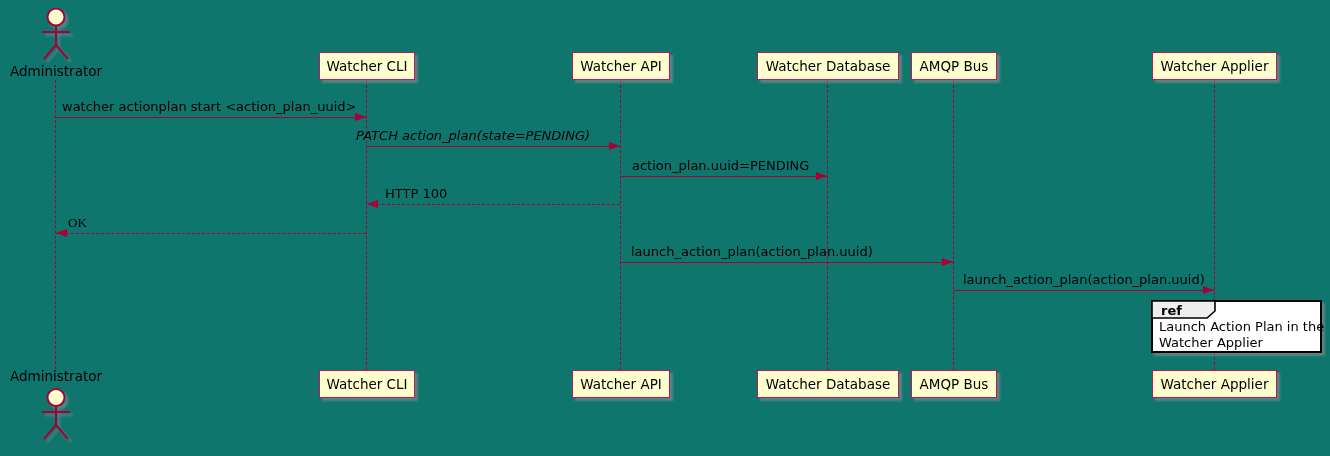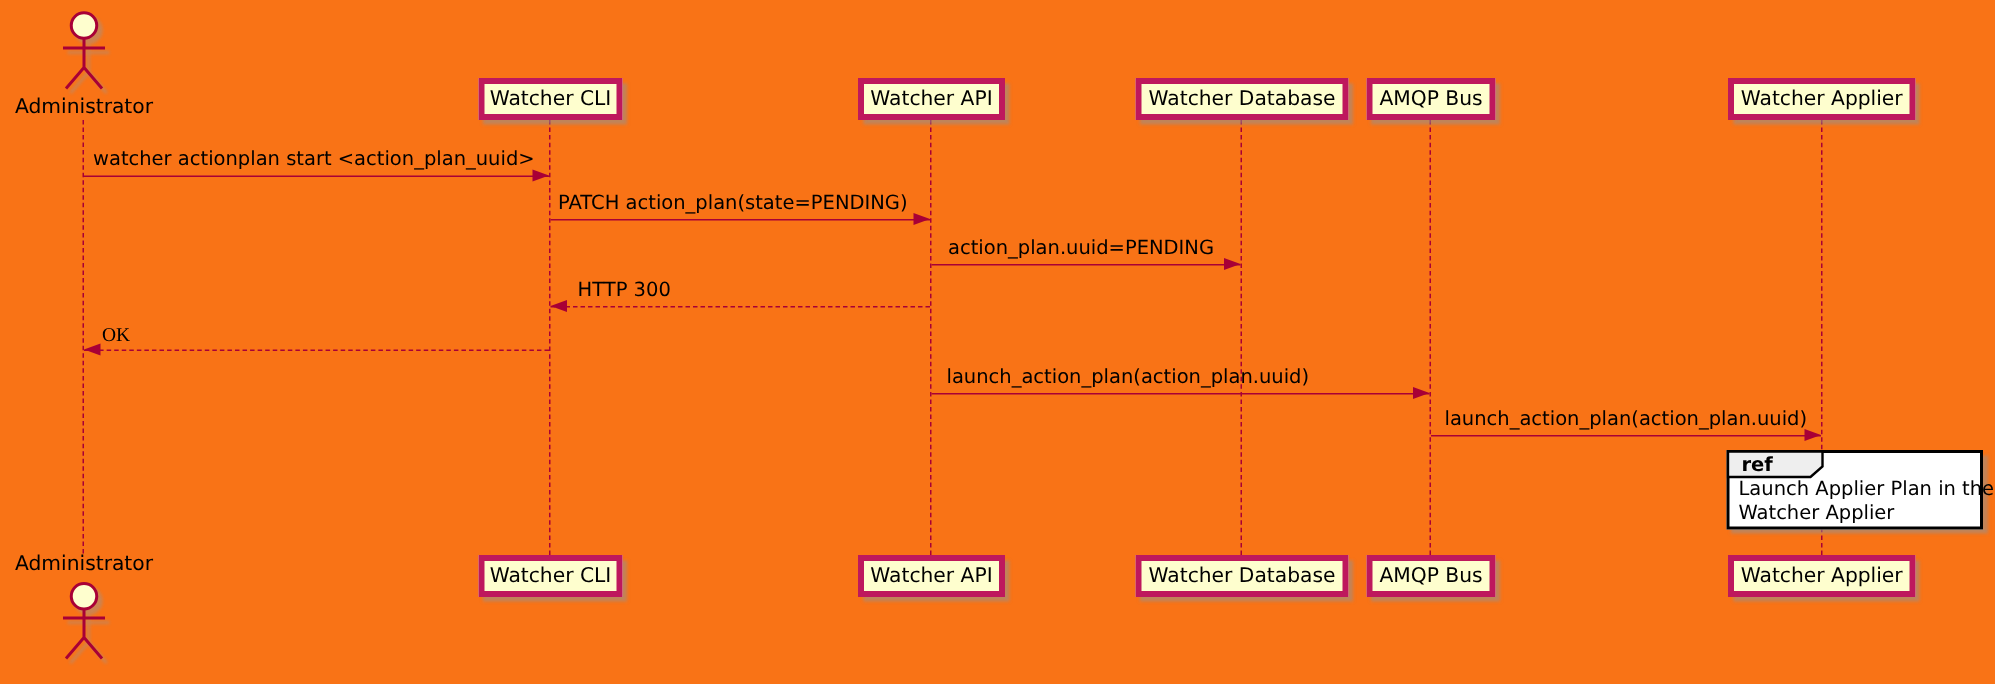--- a/index.html
+++ b/index.html
@@ -1,30 +1,30 @@
 <!DOCTYPE html>
 <html><head>
 <meta charset="utf-8">
 <style>
   html,body{margin:0;padding:0;background:#ffffff;}
   .diagram{
     position:relative;
     width:1330px;height:456px;
-    background:#f97316;
+    background:#0f766e;
     font-family:"DejaVu Sans","Liberation Sans",sans-serif;
     font-size:13px;color:#000;
     overflow:hidden;
   }
   .lifeline{
     position:absolute;width:0;
     border-left:1px dashed #A80036;
   }
   .pbox{
     position:absolute;height:28px;box-sizing:border-box;
-    background:#FEFECE;border:4px solid #be185d;
+    background:#FEFECE;border:1px solid #be185d;
     display:flex;align-items:center;justify-content:center;
     white-space:nowrap;font-size:13.5px;
     box-shadow:3px 3px 2px rgba(145,145,145,.55);
   }
   .actor-label{
     position:absolute;width:110px;text-align:center;
     height:15px;line-height:15px;font-size:13.5px;white-space:nowrap;
   }
   .actor-figure{position:absolute;filter:drop-shadow(3px 3px 1px rgba(150,150,150,.45));}
   .msg-line{position:absolute;height:0;border-top:1px solid #A80036;}
@@ -79,50 +79,50 @@
   <div class="pbox" style="left:319px;top:52px;width:96px;">Watcher CLI</div>
   <div class="pbox" style="left:572px;top:52px;width:98px;">Watcher API</div>
   <div class="pbox" style="left:757px;top:52px;width:142px;">Watcher Database</div>
   <div class="pbox" style="left:911px;top:52px;width:86px;">AMQP Bus</div>
   <div class="pbox" style="left:1152px;top:52px;width:125px;">Watcher Applier</div>
 
   <div class="msg-label" style="left:62px;top:99px;">watcher actionplan start &lt;action_plan_uuid&gt;</div>
   <div class="msg-line" style="left:56px;top:117px;width:310px;"></div>
   <div class="arrow-r" style="left:355px;top:113px;"></div>
 
-  <div class="msg-label" style="left:372px;top:128px;">PATCH action_plan(state=PENDING)</div>
+  <div class="msg-label" style="left:356px;top:128px;font-style:italic;">PATCH action_plan(state=PENDING)</div>
   <div class="msg-line" style="left:367px;top:146px;width:253px;"></div>
   <div class="arrow-r" style="left:609px;top:142px;"></div>
 
   <div class="msg-label" style="left:632px;top:158px;">action_plan.uuid=PENDING</div>
   <div class="msg-line" style="left:621px;top:176px;width:206px;"></div>
   <div class="arrow-r" style="left:816px;top:172px;"></div>
 
-  <div class="msg-label" style="left:385px;top:186px;">HTTP 300</div>
+  <div class="msg-label" style="left:385px;top:186px;">HTTP 100</div>
   <div class="msg-line dashed" style="left:367px;top:204px;width:253px;"></div>
   <div class="arrow-l" style="left:367px;top:200px;"></div>
 
   <div class="msg-label" style="left:68px;top:215px;font-family:Liberation Serif, serif;">OK</div>
   <div class="msg-line dashed" style="left:56px;top:233px;width:310px;"></div>
   <div class="arrow-l" style="left:56px;top:229px;"></div>
 
   <div class="msg-label" style="left:631px;top:244px;">launch_action_plan(action_plan.uuid)</div>
   <div class="msg-line" style="left:621px;top:262px;width:332px;"></div>
   <div class="arrow-r" style="left:942px;top:258px;"></div>
 
   <div class="msg-label" style="left:963px;top:272px;">launch_action_plan(action_plan.uuid)</div>
   <div class="msg-line" style="left:954px;top:290px;width:260px;"></div>
   <div class="arrow-r" style="left:1203px;top:286px;"></div>
 
   <div class="ref-box">
     <svg class="ref-header" width="68" height="20" viewBox="0 0 68 20">
       <path d="M1 1 H64 V11 L56 18 H1 Z" fill="#EEEEEE" stroke="#000000" stroke-width="1.6"></path>
     </svg>
     <div class="ref-keyword">ref</div>
-    <div class="ref-line" style="top:17px;">Launch Applier Plan in the</div>
+    <div class="ref-line" style="top:17px;">Launch Action Plan in the</div>
     <div class="ref-line" style="top:33px;">Watcher Applier</div>
   </div>
 
   <div class="pbox" style="left:319px;top:370px;width:96px;">Watcher CLI</div>
   <div class="pbox" style="left:572px;top:370px;width:98px;">Watcher API</div>
   <div class="pbox" style="left:757px;top:370px;width:142px;">Watcher Database</div>
   <div class="pbox" style="left:911px;top:370px;width:86px;">AMQP Bus</div>
   <div class="pbox" style="left:1152px;top:370px;width:125px;">Watcher Applier</div>
 
   <div class="actor-label" style="left:1px;top:369px;">Administrator</div>

